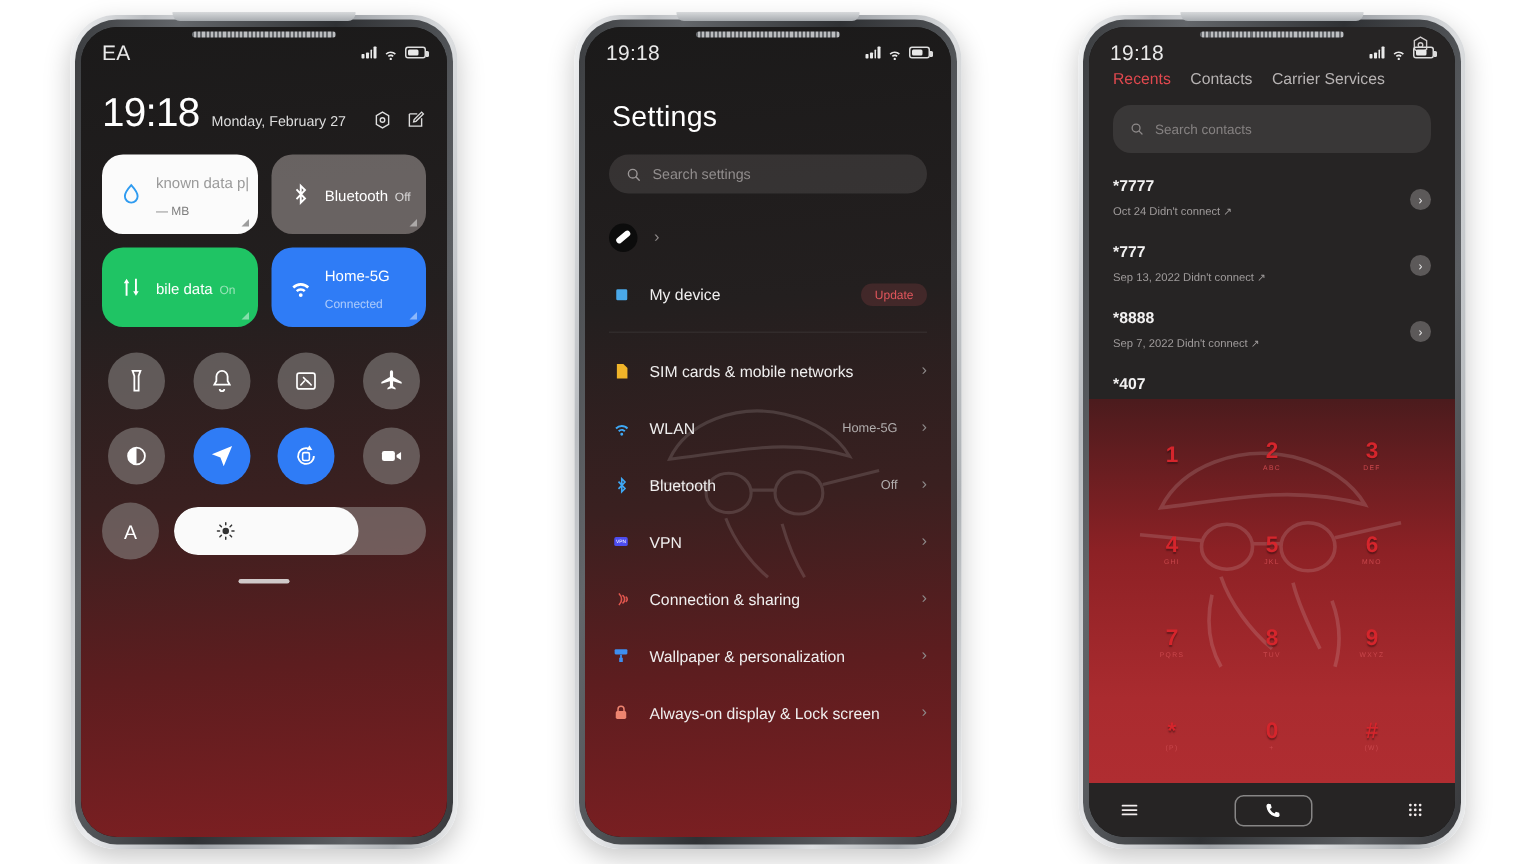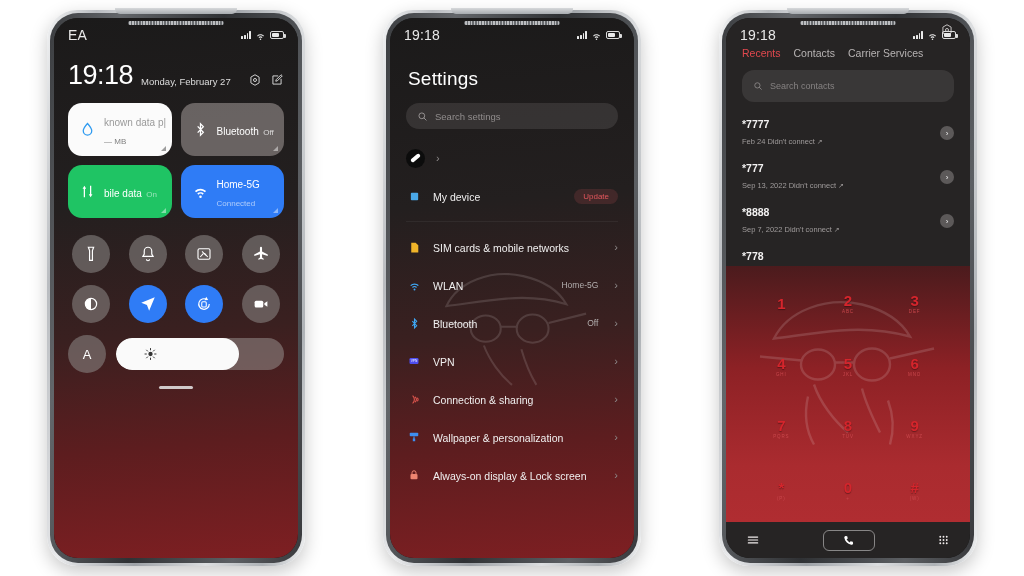--- a/index.html
+++ b/index.html
@@ -519,41 +519,41 @@
                 <circle cx="10.5" cy="10.5" r="6.3" fill="none" stroke="currentColor" stroke-width="2"></circle>
                 <path stroke="currentColor" stroke-width="2" stroke-linecap="round" d="M15.4 15.4L20 20"></path>
               </svg>
             <span class="sph">Search contacts</span>
           </div>
 
           <div class="calls">
             <div class="call-row">
               <span class="call-main">
                 <span class="call-num" style="display:block">*7777</span>
-                <span class="call-meta">Feb 24 Didn't connect</span><span class="call-arrow">↗</span>
+                <span class="call-meta">Oct 24 Didn't connect</span><span class="call-arrow">↗</span>
               </span>
               <span class="call-chev">›</span>
             </div>
             <div class="call-row">
               <span class="call-main">
                 <span class="call-num" style="display:block">*777</span>
                 <span class="call-meta">Sep 13, 2022 Didn't connect</span><span class="call-arrow">↗</span>
               </span>
               <span class="call-chev">›</span>
             </div>
             <div class="call-row">
               <span class="call-main">
                 <span class="call-num" style="display:block">*8888</span>
                 <span class="call-meta">Sep 7, 2022 Didn't connect</span><span class="call-arrow">↗</span>
               </span>
               <span class="call-chev">›</span>
             </div>
             <div class="call-row" style="padding-bottom:0">
               <span class="call-main">
-                <span class="call-num" style="display:block">*778</span>
+                <span class="call-num" style="display:block">*407</span>
               </span>
             </div>
           </div>
         </div>
 
         <div class="keypad-wrap">
           <div class="keypad-bg"></div>
           <svg class="wp-figure" viewBox="0 0 200 160" style="top:16px;opacity:.22;width:200px;height:165px">
             <g fill="none" stroke="#e8dede" stroke-width="2.4" opacity=".75">
               <path d="M26 54c14-28 52-42 88-34 24 6 40 18 48 32-22-6-46-8-70-6-26 2-48 6-66 8z"></path>

